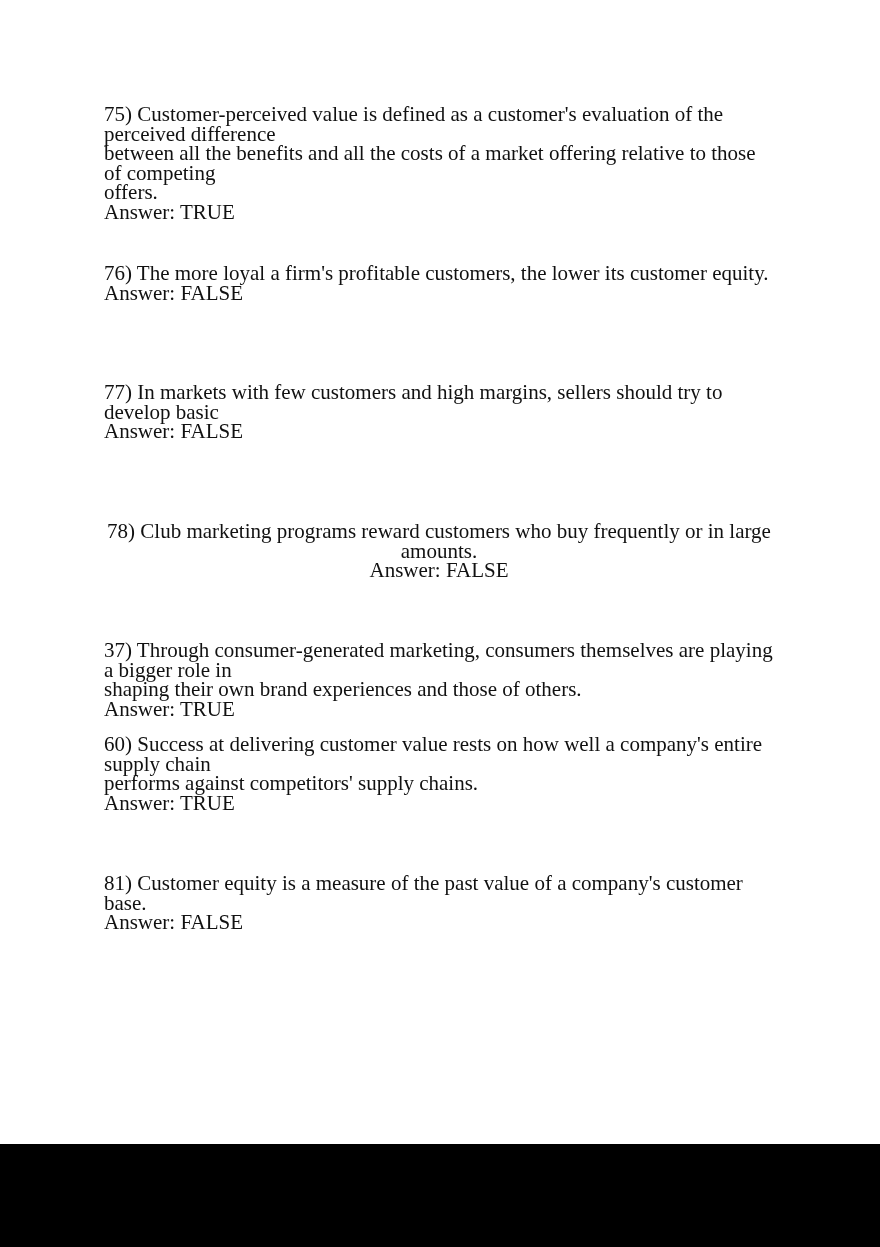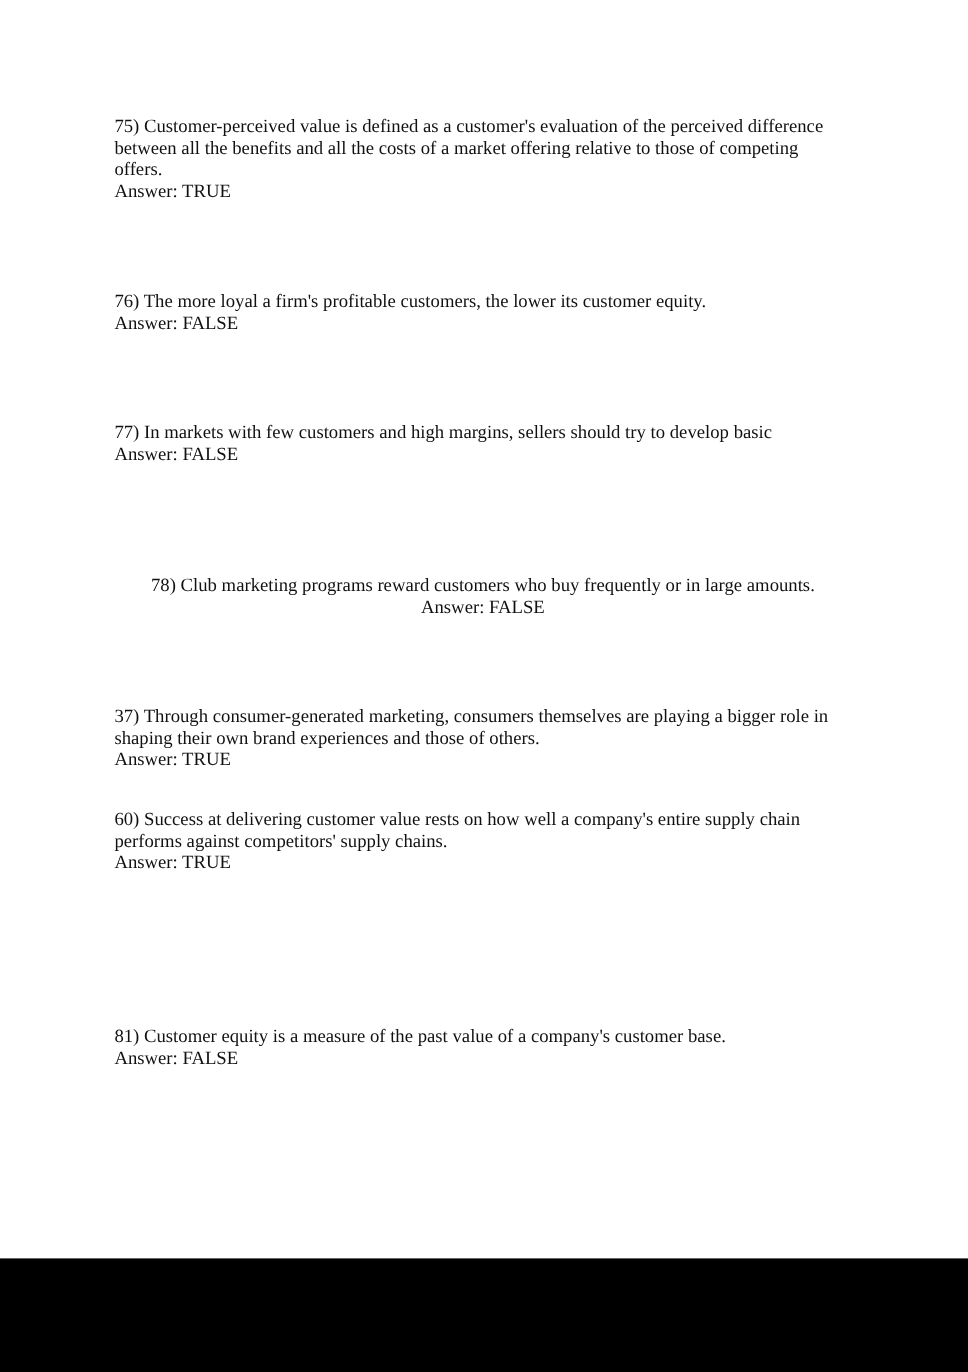--- a/index.html
+++ b/index.html
@@ -1,20 +1,20 @@
 <!DOCTYPE html>
 <html><head>
 <meta charset="utf-8">
 <style>
   html, body { margin: 0; padding: 0; }
   body {
     width: 880px; height: 1247px; background: #ffffff; position: relative; overflow: hidden;
     font-family: "Liberation Serif", "DejaVu Serif", serif; color: #111;
   }
-  .q { position: absolute; left: 104px; width: 670px; font-size: 17px; line-height: 19.6px; font-family: Liberation Serif, serif; }
+  .q { position: absolute; left: 104px; width: 670px; font-size: 21px; line-height: 19.6px; font-family: Liberation Serif, serif; }
   .q p { margin: 0; }
   .black-bar { position: absolute; left: 0; top: 1144px; width: 880px; height: 103px; background: #000; }
 </style>
 </head>
 <body>
 
 <div class="q" style="top:105px;">
   <p>75) Customer-perceived value is defined as a customer's evaluation of the perceived difference</p>
   <p>between all the benefits and all the costs of a market offering relative to those of competing</p>
   <p>offers.</p>
@@ -41,18 +41,18 @@
   <p>shaping their own brand experiences and those of others.</p>
   <p>Answer:  TRUE</p>
 </div>
 
 <div class="q" style="top:735px;">
   <p>60) Success at delivering customer value rests on how well a company's entire supply chain</p>
   <p>performs against competitors' supply chains.</p>
   <p>Answer:  TRUE</p>
 </div>
 
-<div class="q" style="top:932px;">
+<div class="q" style="top:874px;">
   <p>81) Customer equity is a measure of the past value of a company's customer base.</p>
   <p>Answer:  FALSE</p>
 </div>
 
 <div class="black-bar"></div>
 
 </body></html>

